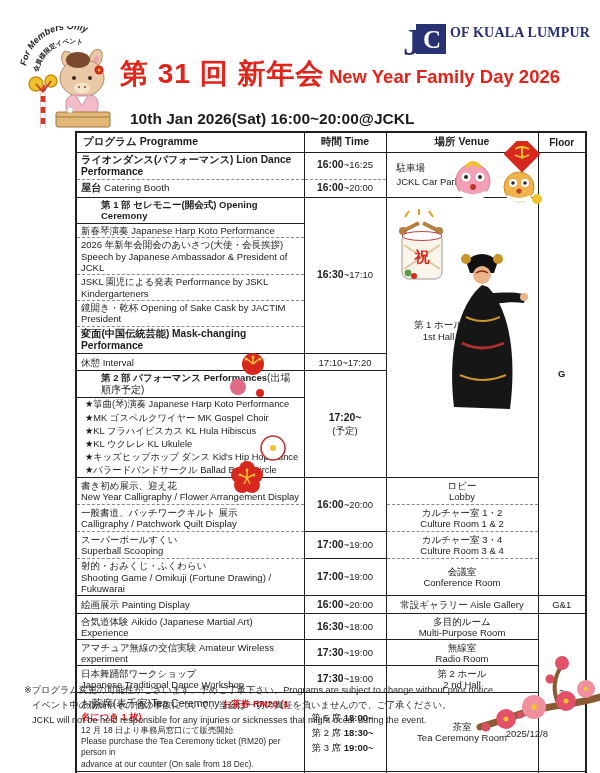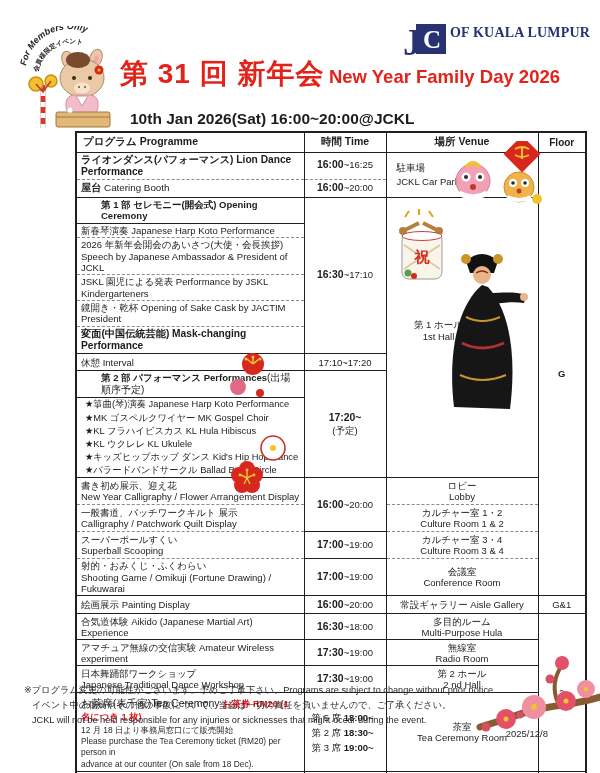--- a/index.html
+++ b/index.html
@@ -235,21 +235,21 @@
       <td class="p bt">絵画展示  Painting Display</td>
       <td class="cl tc bt"><b>16:00</b><span>~20:00</span></td>
       <td class="cl vc bt">常設ギャラリー  Aisle Gallery</td>
       <td class="cl fc bt">G&amp;1</td>
     </tr>
     <tr style="height:26px">
       <td class="p bt">合気道体験  Aikido (Japanese Martial Art) Experience</td>
       <td class="cl tc bt"><b>16:30</b><span>~18:00</span></td>
       <td class="cl vc bt">
             <div>多目的ルーム</div>
-            <div>Multi-Purpose Hula</div>
+            <div>Multi-Purpose Room</div>
           </td>
       <td class="cl fc bt" rowspan="4">2</td>
     </tr>
     <tr style="height:26px">
       <td class="p bt">アマチュア無線の交信実験  Amateur Wireless experiment</td>
       <td class="cl tc bt"><b>17:30</b><span>~19:00</span></td>
       <td class="cl vc bt">
             <div>無線室</div>
             <div>Radio Room</div>
           </td>

